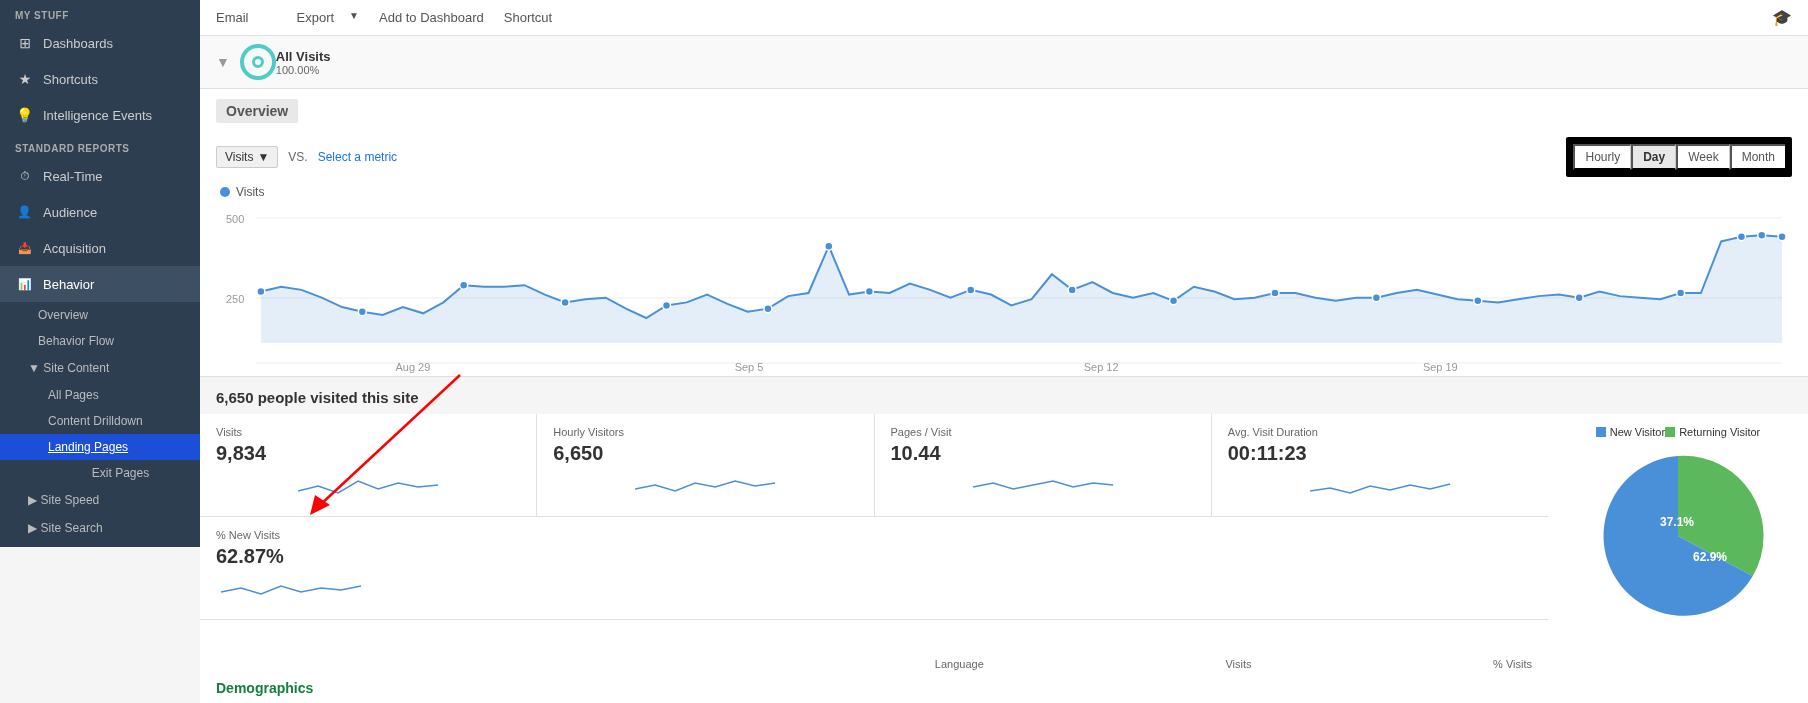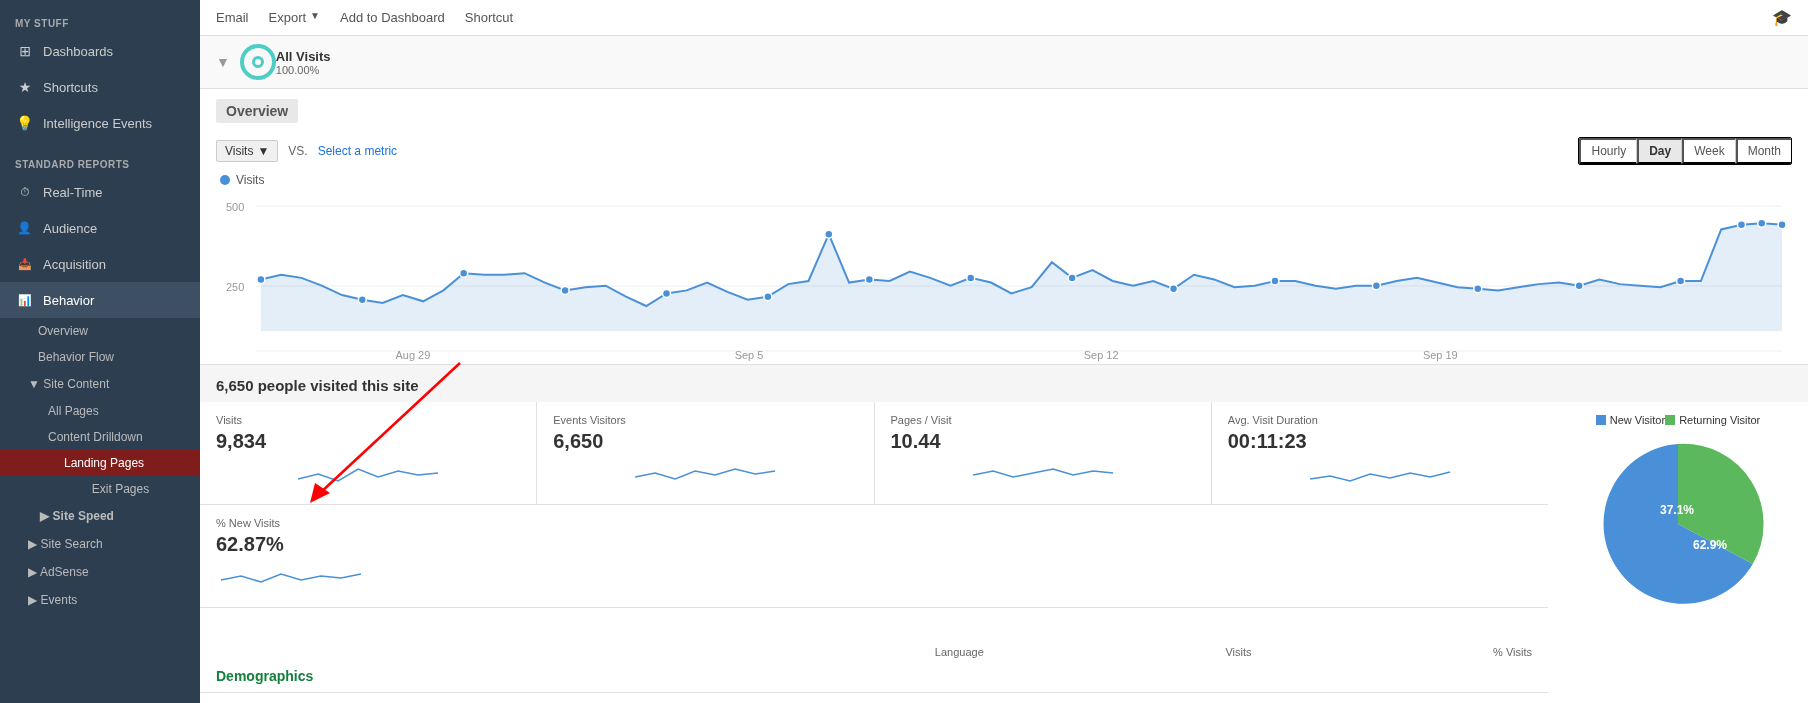--- a/index.html
+++ b/index.html
@@ -7,21 +7,21 @@
 
     
     #sidebar {
       width: 200px;
       min-width: 200px;
       background: #2c3e50;
       color: #ccc;
       display: flex;
       flex-direction: column;
       overflow-y: auto;
-      height: 703px;
+      height: 547px;
     }
     .sidebar-section-title {
       font-size: 10px;
       font-weight: bold;
       color: #aaa;
       padding: 10px 15px 4px;
       letter-spacing: 0.5px;
     }
     .sidebar-item {
       display: flex;
@@ -76,21 +76,22 @@
       gap: 20px;
     }
     .toolbar-link {
       color: #555;
       font-size: 13px;
       cursor: pointer;
       text-decoration: none;
     }
     .toolbar-export {
       display: flex;
-      gap: 4px;
+      gap: 15px;
+      margin-left: 28px;
     }
     .toolbar-export .arrow { font-size: 10px; }
     .corner-icon {
       margin-left: auto;
       font-size: 16px;
       color: #555;
       cursor: pointer;
     }
 
     
@@ -160,21 +161,21 @@
       font-size: 12px;
       cursor: pointer;
       border-radius: 2px;
       gap: 4px;
     }
     .vs-text { color: #666; font-size: 12px; }
     .select-metric { color: #1a73e8; font-size: 12px; cursor: pointer; }
     .time-buttons {
       margin-left: auto;
       display: flex;
-      border: 1px solid #000000;
+      border: 7px solid #000000;
       border-radius: 2px;
       overflow: hidden;
     }
     .time-btn {
       padding: 4px 10px;
       font-size: 12px;
       cursor: pointer;
       background: #fff;
       border-right: 1px solid #ccc;
       color: #555;
@@ -325,27 +326,27 @@
   </div>
   <div class="sidebar-group-item" style="padding-left:28px;">
     <span style="font-size:12px; color:#bbb;text-align:right;">▼ Site Content</span>
   </div>
   <div class="sidebar-sub-item" style="padding-left:48px;">
     <span>All Pages</span>
   </div>
   <div class="sidebar-sub-item" style="padding-left:48px;">
     <span>Content Drilldown</span>
   </div>
-  <div class="sidebar-sub-item landing-pages-active" style="padding-left:64px; background:#7f1d1d;">
+  <div class="sidebar-sub-item landing-pages-active" style="padding-left:48px; background:#1d4ed8;text-decoration:underline;">
     <span>Landing Pages</span>
   </div>
   <div class="sidebar-sub-item" style="padding-left:56px;text-align:center;">
     <span>Exit Pages</span>
   </div>
-  <div class="sidebar-group-item" style="padding-left:40px;font-weight:bold;">
+  <div class="sidebar-group-item" style="padding-left:28px;">
     <span style="font-size:12px; color:#bbb;">▶ Site Speed</span>
   </div>
   <div class="sidebar-group-item" style="padding-left:28px;">
     <span style="font-size:12px; color:#bbb;">▶ Site Search</span>
   </div>
   <div class="sidebar-group-item" style="padding-left:28px;">
     <span style="font-size:12px; color:#bbb;">▶ AdSense</span>
   </div>
   <div class="sidebar-group-item" style="padding-left:28px;">
     <span style="font-size:12px; color:#bbb;">▶ Events</span>
@@ -452,21 +453,21 @@
     <div style="flex:1;">
       <div id="stats-grid">
         <div class="stat-card">
           <div class="stat-label">Visits</div>
           <div class="stat-value">9,834</div>
           <svg class="stat-sparkline" viewBox="0 0 140 30">
               <polyline points="0,20 20,15 40,22 60,10 80,18 100,12 120,16 140,14" fill="none" stroke="#4a90d9" stroke-width="1.5"></polyline>
             </svg>
         </div>
         <div class="stat-card">
-          <div class="stat-label">Events Visitors</div>
+          <div class="stat-label">Hourly Visitors</div>
           <div class="stat-value">6,650</div>
           <svg class="stat-sparkline" viewBox="0 0 140 30">
               <polyline points="0,18 20,14 40,20 60,12 80,16 100,10 120,15 140,12" fill="none" stroke="#4a90d9" stroke-width="1.5"></polyline>
             </svg>
         </div>
         <div class="stat-card">
           <div class="stat-label">Pages / Visit</div>
           <div class="stat-value">10.44</div>
           <svg class="stat-sparkline" viewBox="0 0 140 30">
               <polyline points="0,16 20,12 40,18 60,14 80,10 100,16 120,12 140,14" fill="none" stroke="#4a90d9" stroke-width="1.5"></polyline>

